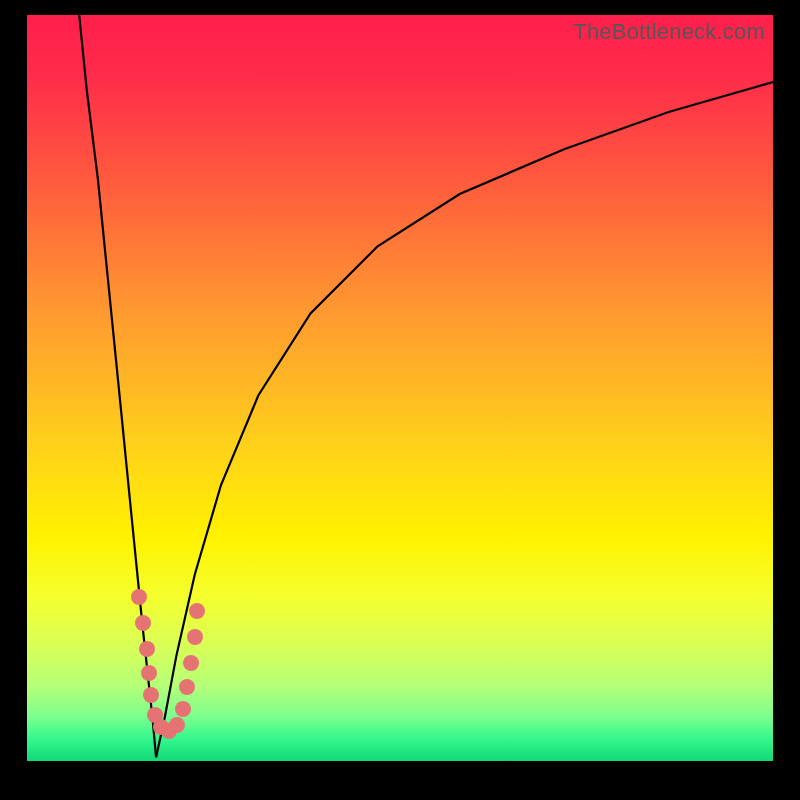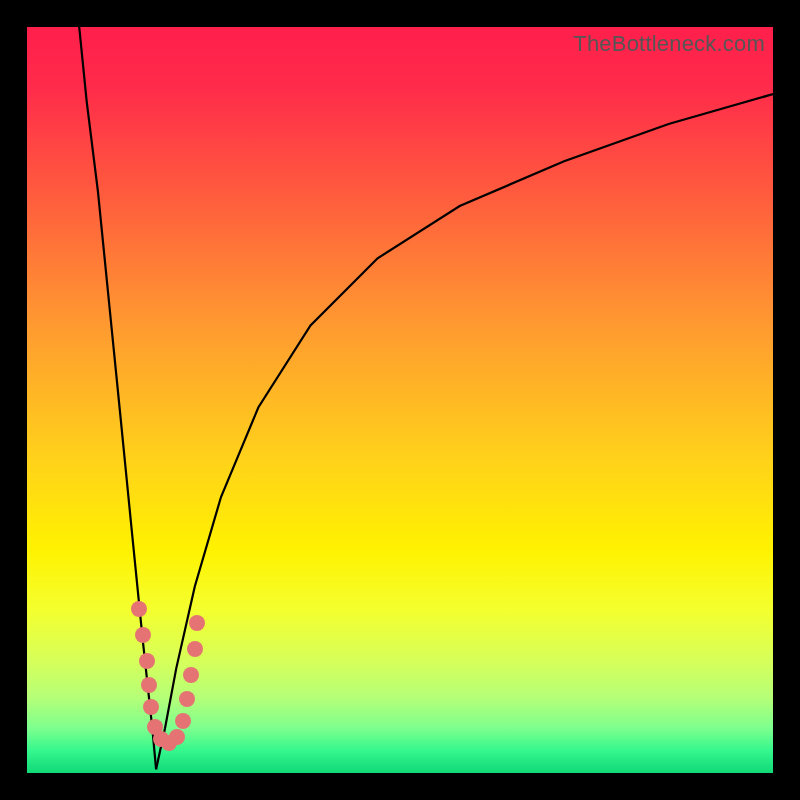--- a/index.html
+++ b/index.html
@@ -15,21 +15,21 @@
     position: absolute;
     left: 0;
     top: 0;
     width: 800px;
     height: 800px;
     background: #000;
   }
   .plot {
     position: absolute;
     left: 27px;
-    top: 27px;
+    top: 15px;
     width: 746px;
     height: 746px;
     overflow: hidden;
   }
   .gradient {
     position: absolute;
     left: 0; top: 0; width: 100%; height: 100%;
   }
   .watermark {
     position: absolute;

